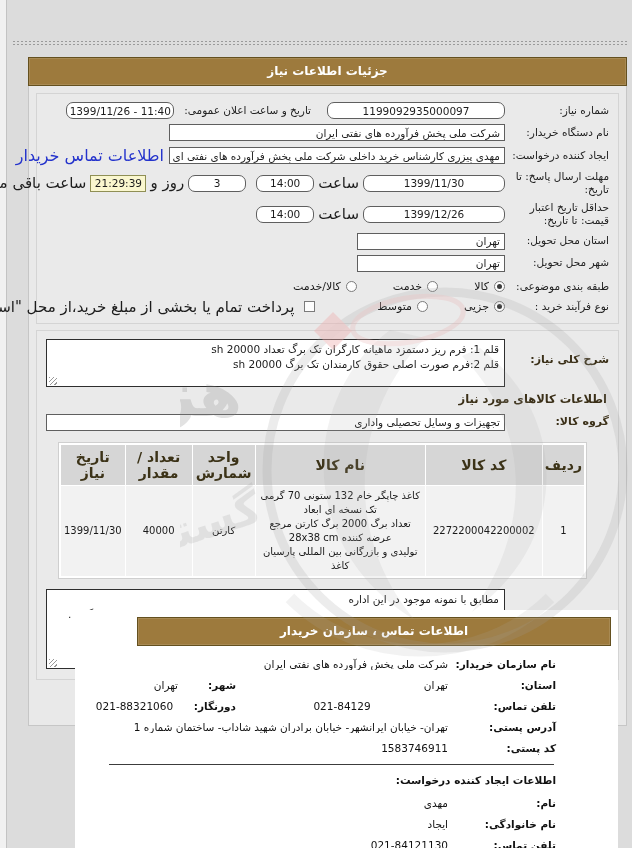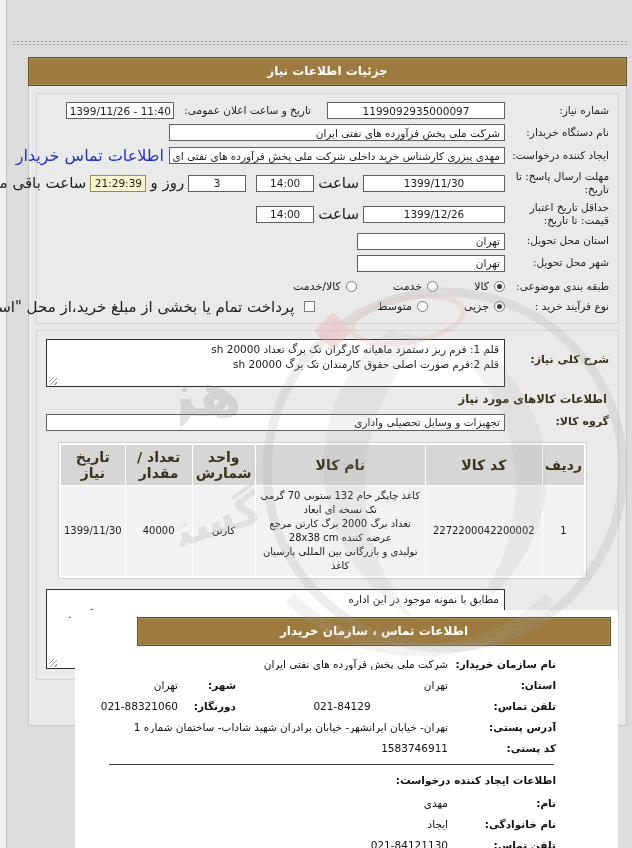--- a/index.html
+++ b/index.html
@@ -32,21 +32,21 @@
   .groupbox { border:1px solid #d4d4d4; background:#eaeaea; margin:2px; padding:8px 9px 5px; }
   .groupbox + .groupbox { margin-top:6px; }
 
   .frow { display:flex; align-items:center; margin-bottom:5px; font-size:11px; color:#1c1c1c; white-space:nowrap; }
   .flabel { width:104px; flex-shrink:0; font-size:10.5px; color:#222; line-height:1.25; }
   .flabel.two { white-space:normal; }
   .ibox {
     background:#fff; border:1px solid #5f5f5f; height:17px; flex-shrink:0;
     font-size:10.5px; display:flex; align-items:center; padding:0 4px; overflow:hidden;
   }
-  .center { justify-content:center; }
+  .center { justify-content:center;border-radius:7px; }
   .ltr { direction:ltr; unicode-bidi:isolate; }
   .w178{width:178px} .w336{width:336px} .w142{width:142px} .w58{width:58px}
   .w104{width:104px} .w148{width:148px} .w56{width:56px}
   .mr16{margin-right:16px} .mr10{margin-right:10px}
   .small { font-size:10px; }
   .inline-lbl { margin:0 4px; flex-shrink:0; font-size:15px; }
   .hl-yellow { background:#faf7cf; border-color:#8f8f55; justify-content:center; }
   .link { color:#2433cc; font-size:16px; margin-right:5px; cursor:pointer; flex-shrink:0; }
 
   .radio { width:11px; height:11px; border:1px solid #7b7b7b; border-radius:50%; background:#fdfdfd; flex-shrink:0; }
@@ -283,21 +283,21 @@
       <div class="crow">
         <div class="clabel">استان:</div>
         <div class="cvalue">تهران</div>
         <div class="clabel2">شهر:</div>
         <div class="cvalue2">تهران</div>
       </div>
       <div class="crow">
         <div class="clabel">تلفن تماس:</div>
         <div class="cvalue ltr" style="text-align:center">021-84129</div>
         <div class="clabel2">دورنگار:</div>
-        <div class="cvalue2 ltr" style="text-align:right">021-88321060</div>
+        <div class="cvalue2 ltr" style="text-align:center">021-88321060</div>
       </div>
       <div class="crow">
         <div class="clabel">آدرس پستی:</div>
         <div class="cvalue wide">تهران- خیابان ایرانشهر- خیابان برادران شهید شاداب- ساختمان شماره 1</div>
       </div>
       <div class="crow">
         <div class="clabel">کد پستی:</div>
         <div class="cvalue ltr" style="text-align:right">1583746911</div>
       </div>
       <div class="rule"></div>

